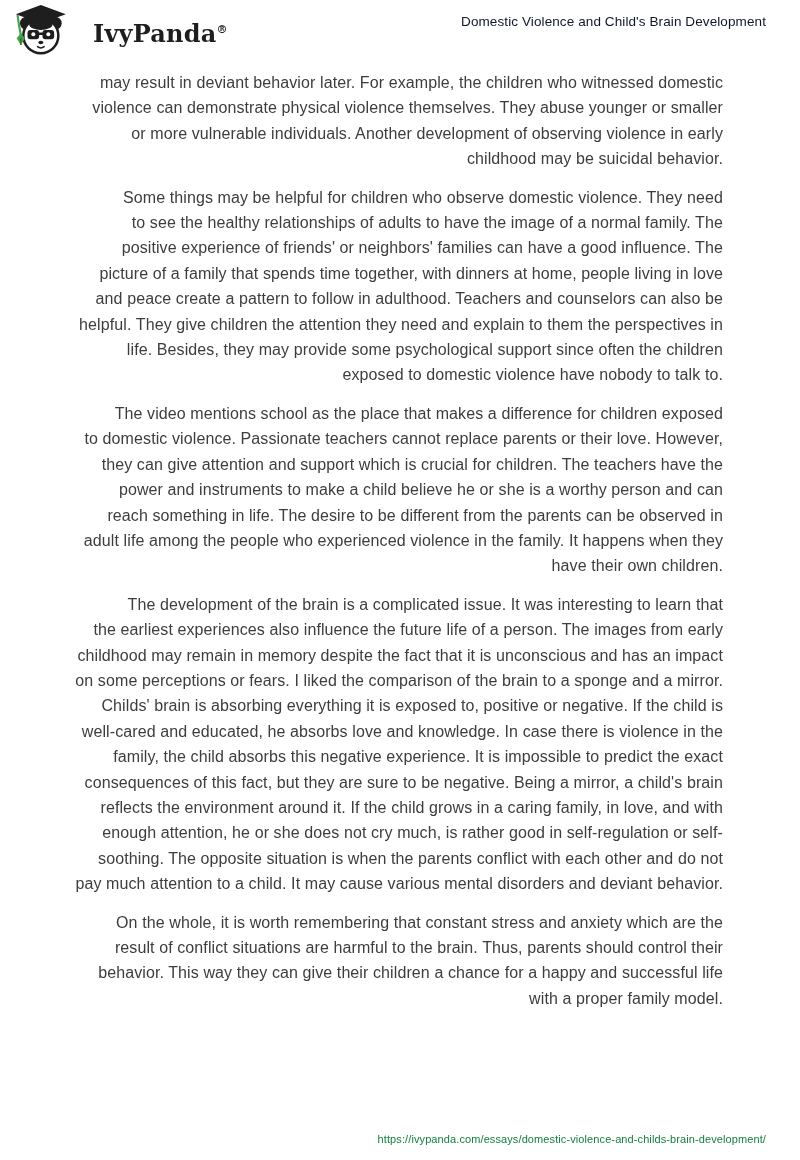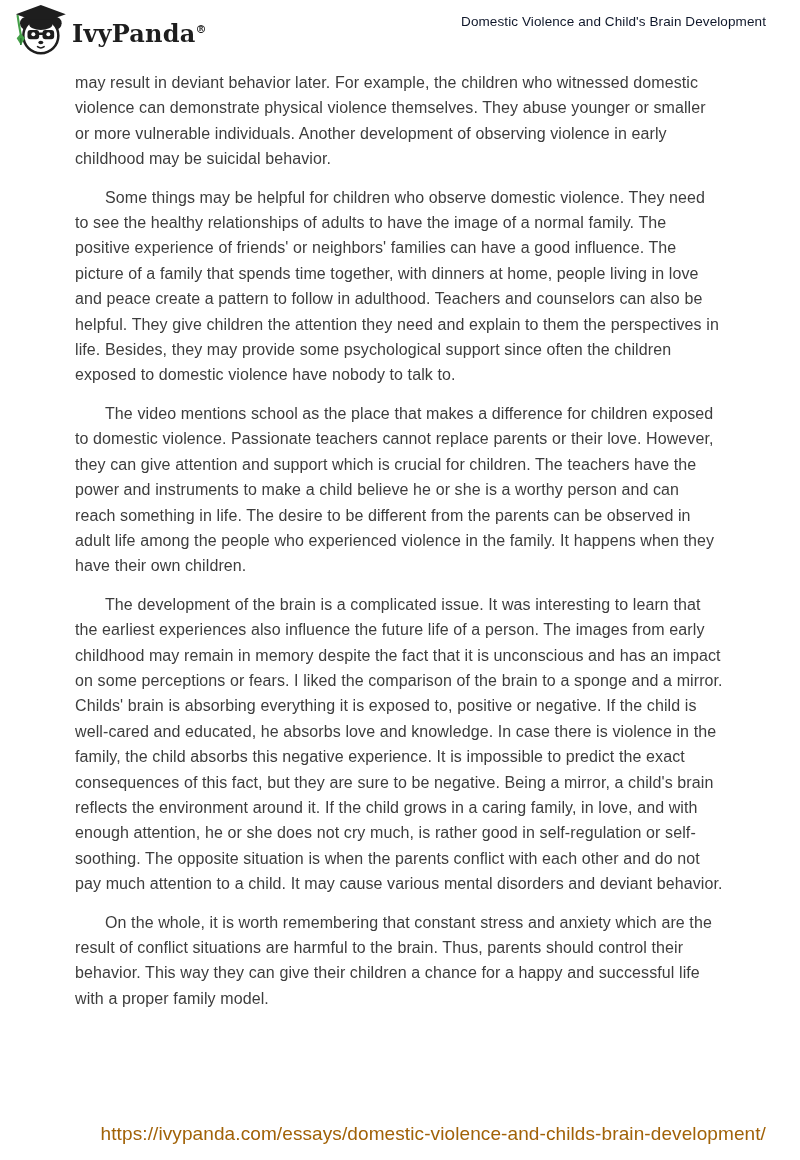--- a/index.html
+++ b/index.html
@@ -20,21 +20,21 @@
     position: absolute;
     top: 0; left: 0; right: 0;
     height: 62px;
   }
   .brand {
     position: absolute;
     left: 14px;
     top: 5px;
     display: flex;
     align-items: center;
-    gap: 6px;
+    gap: 27px;
   }
   .brand-logo svg { display: block; }
   .brand-name {
     font-family: "DejaVu Serif", serif;
     font-weight: 700;
     font-size: 24px;
     color: #1e1e1e;
     letter-spacing: 0.2px;
     line-height: 1;
     margin-top: 8px;
@@ -59,34 +59,34 @@
     position: absolute;
     top: 70px;
     left: 75px;
     width: 648px;
   }
   .essay p {
     margin: 0 0 13px 0;
     font-size: 16px;
     line-height: 25.4px;
     color: #3d3d3d;
-    text-align: left;
+    text-align: right;
     letter-spacing: 0.1px;
   }
   .essay p.indent {
     text-indent: 30px;
   }
 
   
   .page-footer {
     position: absolute;
     right: 34px;
     bottom: 15px;
-    font-size: 19px;
-    color: #a16207;
+    font-size: 11px;
+    color: #15803d;
     letter-spacing: 0.1px;
   }
 </style>
 </head>
 <body>
 
 <header class="page-header">
   <div class="brand">
     <span class="brand-logo">
       <svg width="52" height="50" viewBox="0 0 62 60" xmlns="http://www.w3.org/2000/svg">

